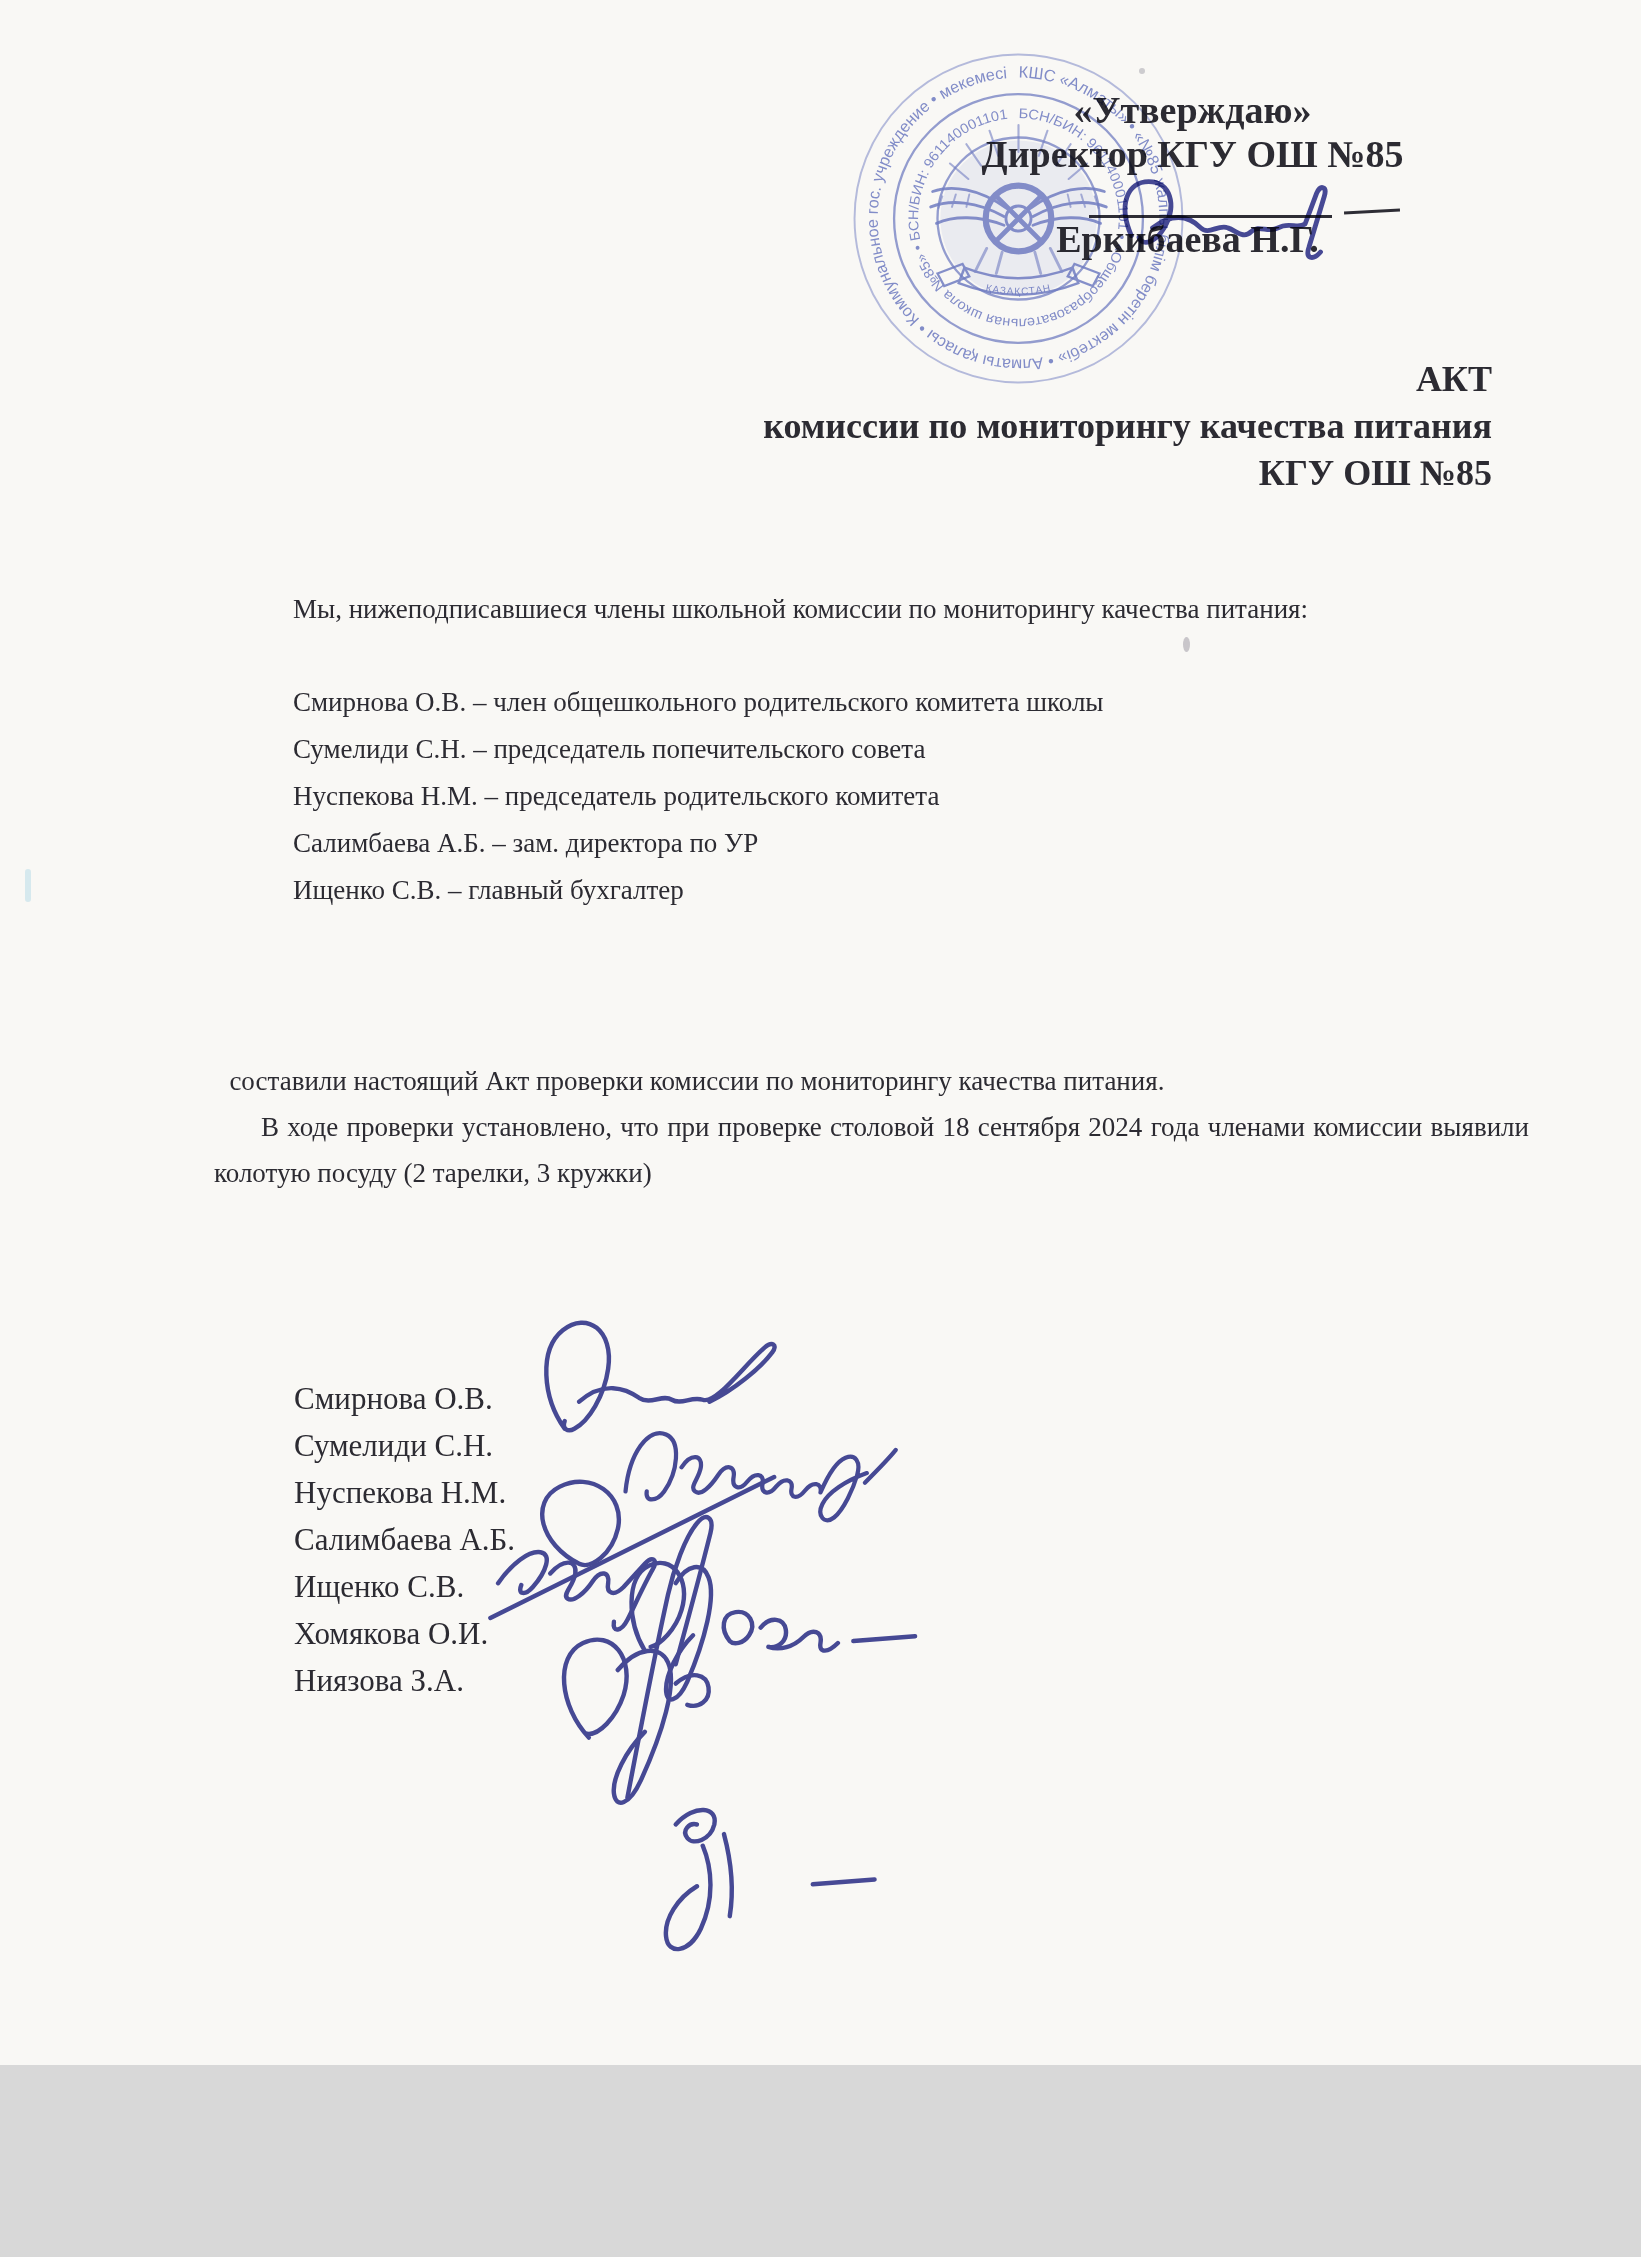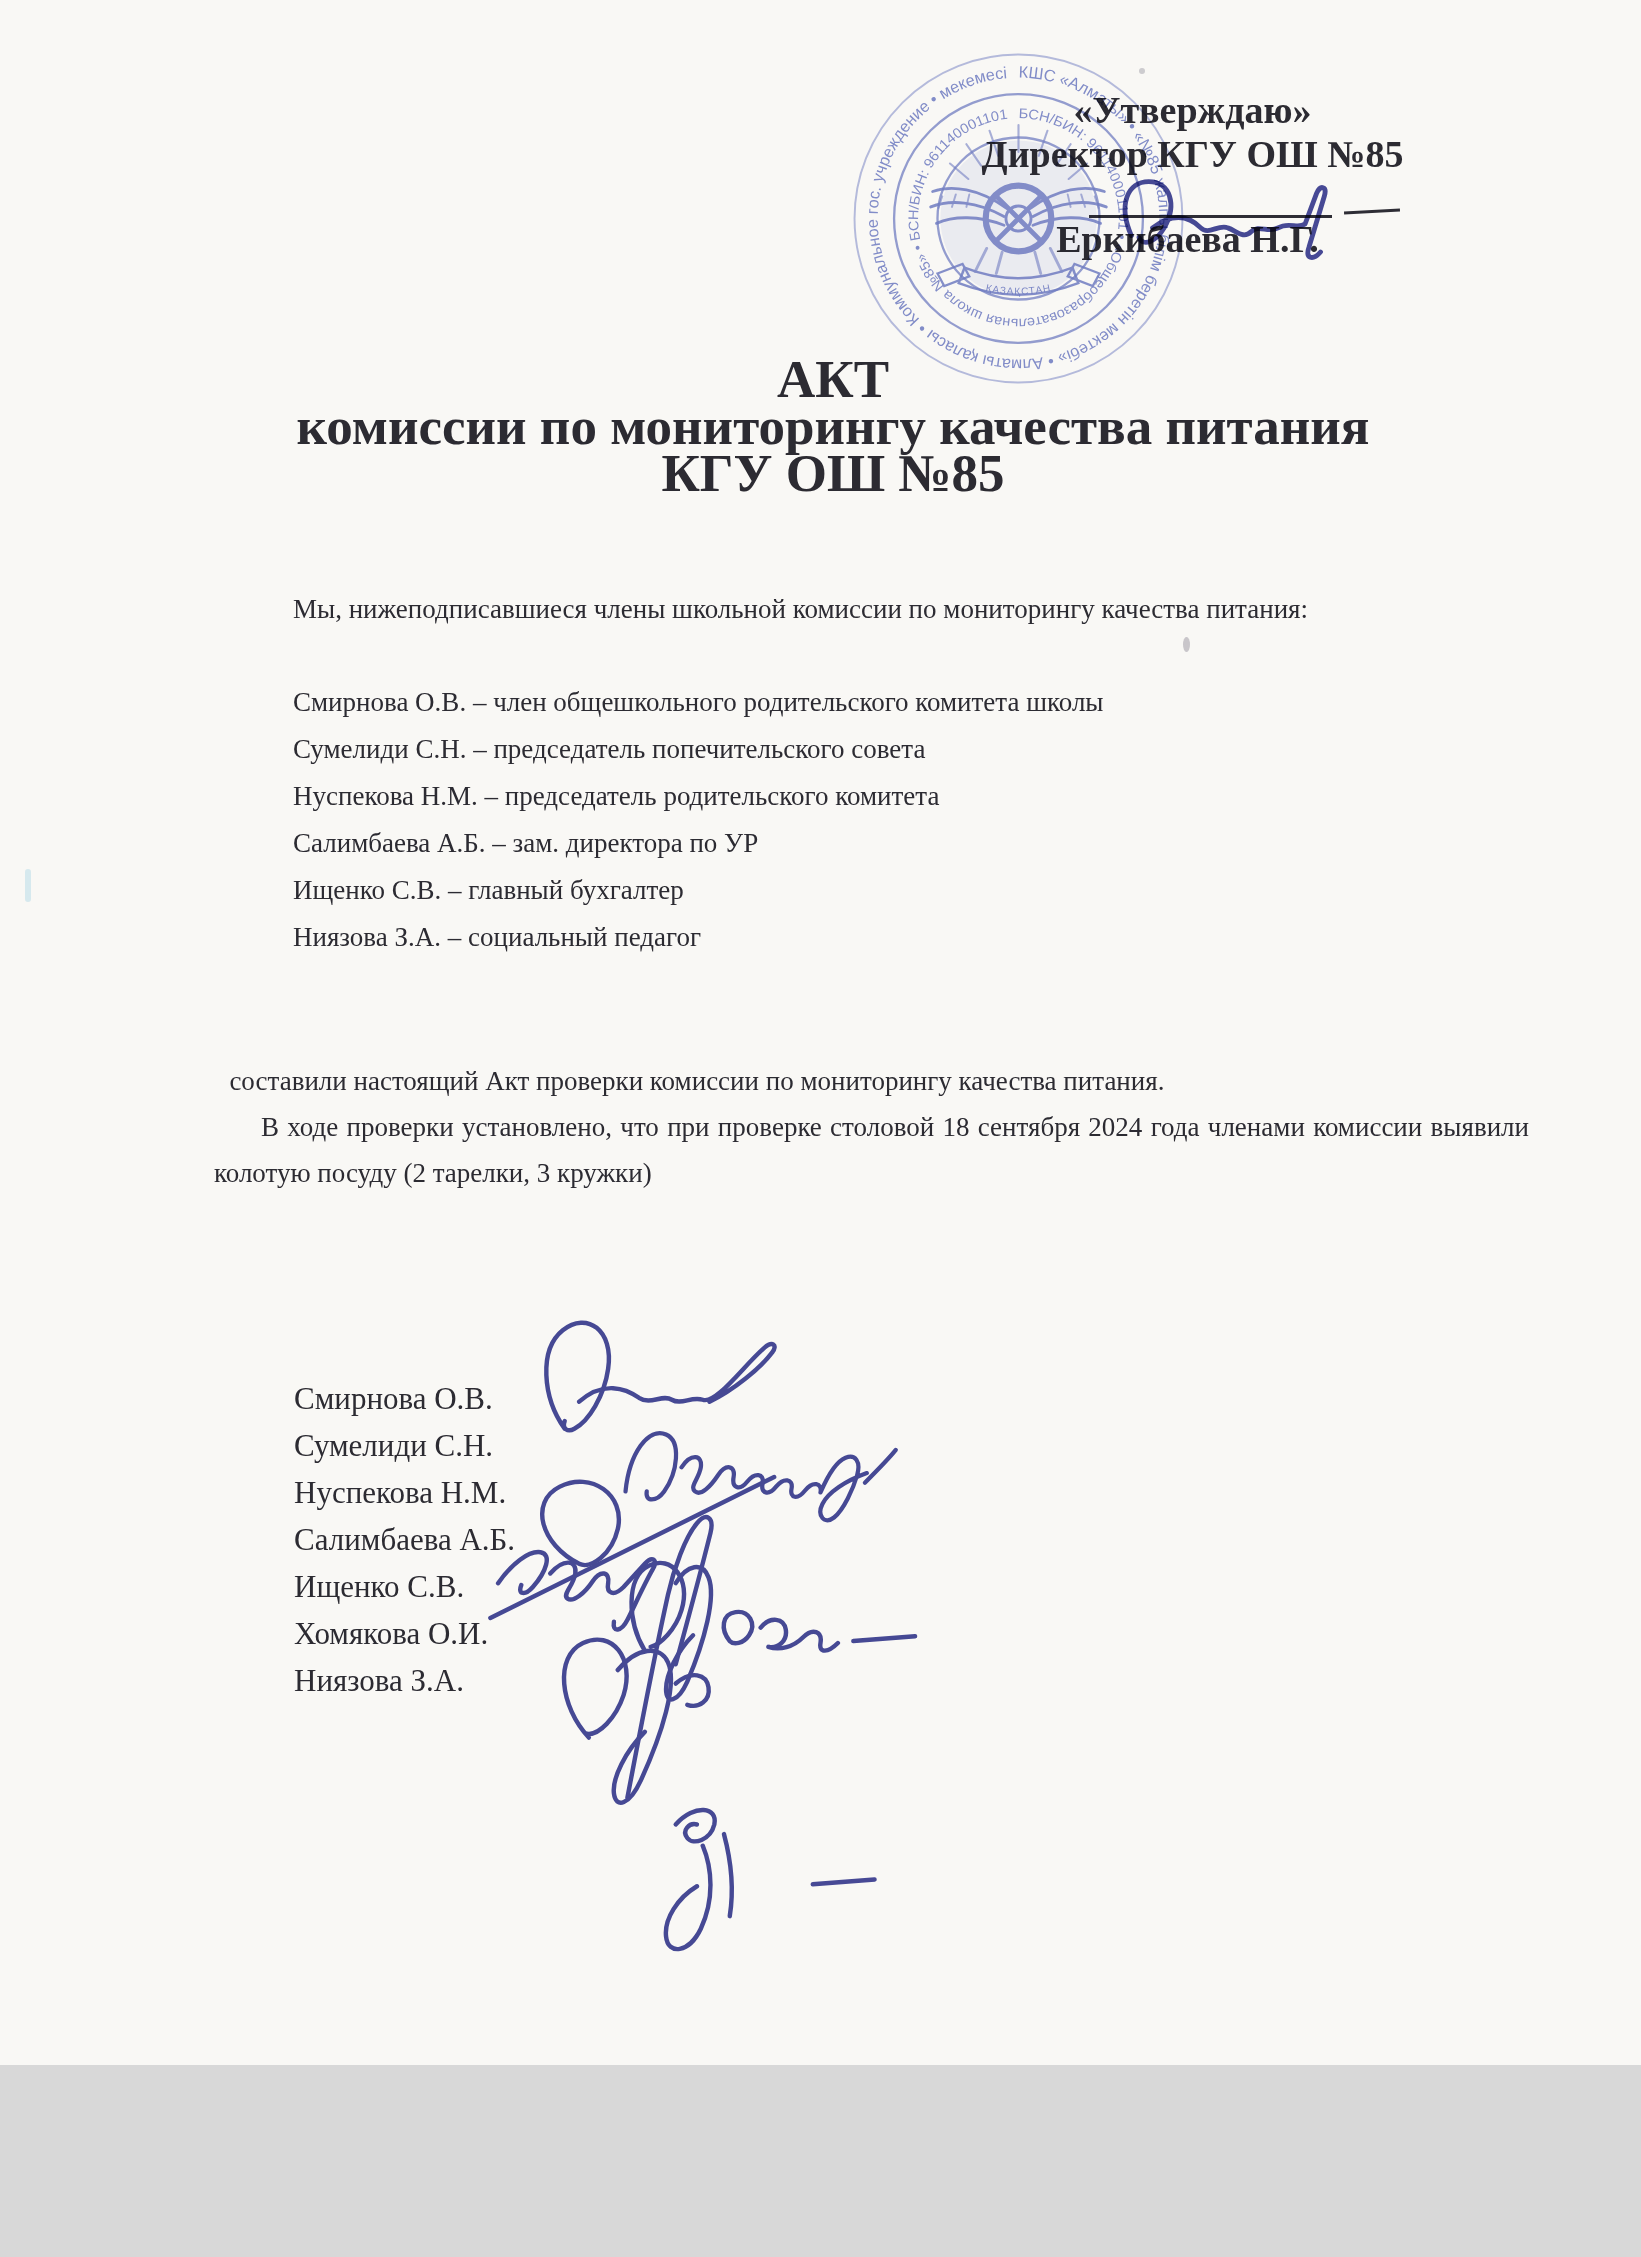--- a/index.html
+++ b/index.html
@@ -10,21 +10,21 @@
     font-family:"Liberation Serif", serif;
     color:#2c2b32;
     overflow:hidden;
   }
   .abs{position:absolute;}
   
   .appr{font-weight:bold;font-size:38px;line-height:44px;text-align:center;white-space:nowrap;}
   .sig-underline{position:absolute;left:1089px;top:215px;width:243px;height:0;border-top:3.9px solid #2e2d35;}
   .sig-underline2{position:absolute;left:1344px;top:210px;width:56px;height:0;border-top:3.9px solid #2e2d35;transform:rotate(-3deg);}
   
-  .title{left:174px;top:356px;width:1318px;text-align:center;font-weight:bold;font-size:53px;line-height:47px;}
+  .title{left:174px;top:356px;width:1318px;text-align:right;font-weight:bold;font-size:36px;line-height:47px;}
   
   .body-text{left:214px;width:1315px;font-size:27px;}
   .intro{top:586px;line-height:46px;text-align:justify;text-indent:79px;}
   .members{top:679px;line-height:47px;}
   .members div{padding-left:79px;white-space:nowrap;}
   .acts{top:1058px;line-height:46px;}
   .acts p{margin:0;text-align:justify;}
   .p-act{text-indent:15.4px;}
   .p-find{text-indent:47px;}
   .prompt{top:1283px;line-height:46px;text-indent:79px;}
@@ -108,21 +108,20 @@
   </div>
 
   <div class="abs body-text intro">Мы, нижеподписавшиеся члены школьной комиссии по мониторингу качества питания:</div>
 
   <div class="abs body-text members">
     <div>Смирнова О.В. – член общешкольного родительского комитета школы</div>
     <div>Сумелиди С.Н. – председатель попечительского совета</div>
     <div>Нуспекова Н.М. – председатель родительского комитета</div>
     <div>Салимбаева А.Б. – зам. директора по УР</div>
     <div>Ищенко С.В. – главный бухгалтер</div>
-    <div>Ниязова З.А. – социальный педагог</div>
   </div>
 
   <div class="abs body-text acts">
     <p class="p-act">составили настоящий Акт  проверки комиссии по мониторингу качества питания.</p>
     <p class="p-find">В ходе проверки установлено, что при проверке столовой 18 сентября 2024 года членами комиссии выявили колотую посуду (2 тарелки, 3 кружки)</p>
   </div>
 
 
   <div class="abs signers">
     <div>Смирнова О.В.</div>

